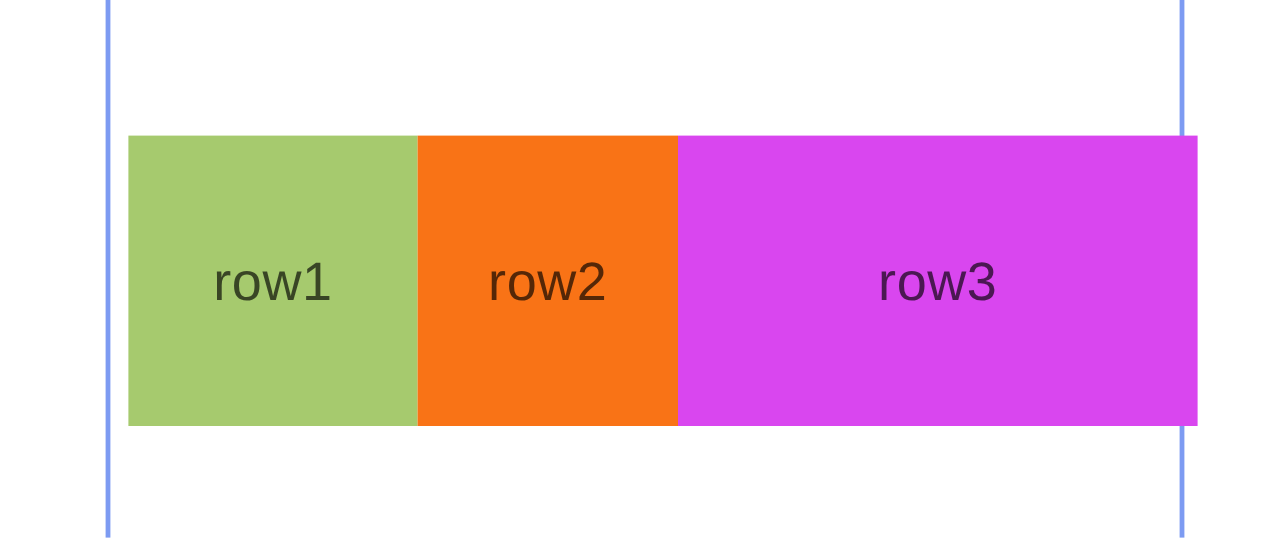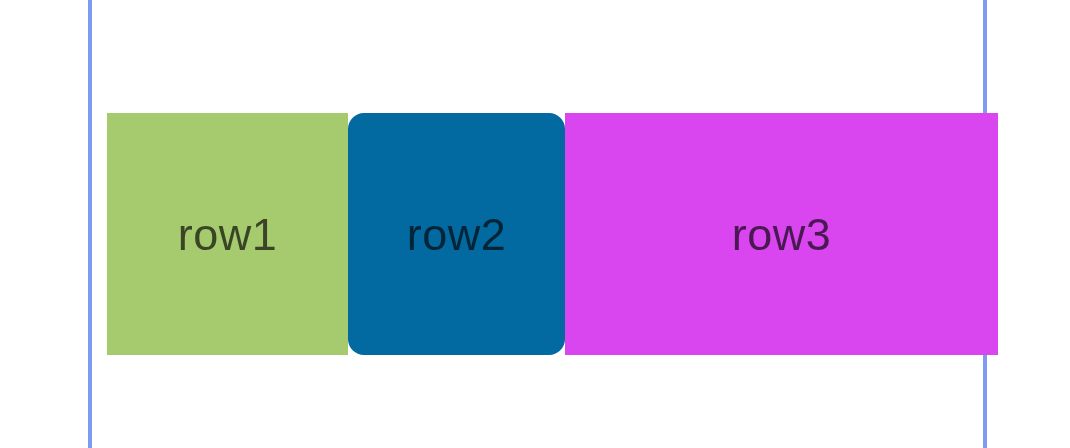--- a/index.html
+++ b/index.html
@@ -57,21 +57,21 @@
 <div class="guide guide-left" data-bind-bg="canvas.guides.color" style="background-color: rgb(125, 155, 242);"></div>
 
 <div class="guide guide-right" data-bind-bg="canvas.guides.color" style="background-color: rgb(125, 155, 242);"></div>
 
 <div class="strip">
 
   <div class="cell cell-1" data-bind-bg="canvas.row_strip.cells.0.color" style="background-color: rgb(166, 202, 110);">
     <span class="cell-label" data-bind="canvas.row_strip.cells.0.label" style="color: rgba(0, 0, 0, 0.66);">row1</span>
   </div>
 
-  <div class="cell cell-2" data-bind-bg="canvas.row_strip.cells.1.color" style="background-color: #0369a1; border-radius: 16px;">
+  <div class="cell cell-2" data-bind-bg="canvas.row_strip.cells.1.color" style="background-color: #f97316;">
     <span class="cell-label" data-bind="canvas.row_strip.cells.1.label" style="color: rgba(0, 0, 0, 0.66);">row2</span>
   </div>
 
   <div class="cell cell-3" data-bind-bg="canvas.row_strip.cells.2.color" style="background-color: #d946ef;">
     <span class="cell-label" data-bind="canvas.row_strip.cells.2.label" style="color: rgba(0, 0, 0, 0.66);">row3</span>
   </div>
 
 </div>
 
 </body></html>

